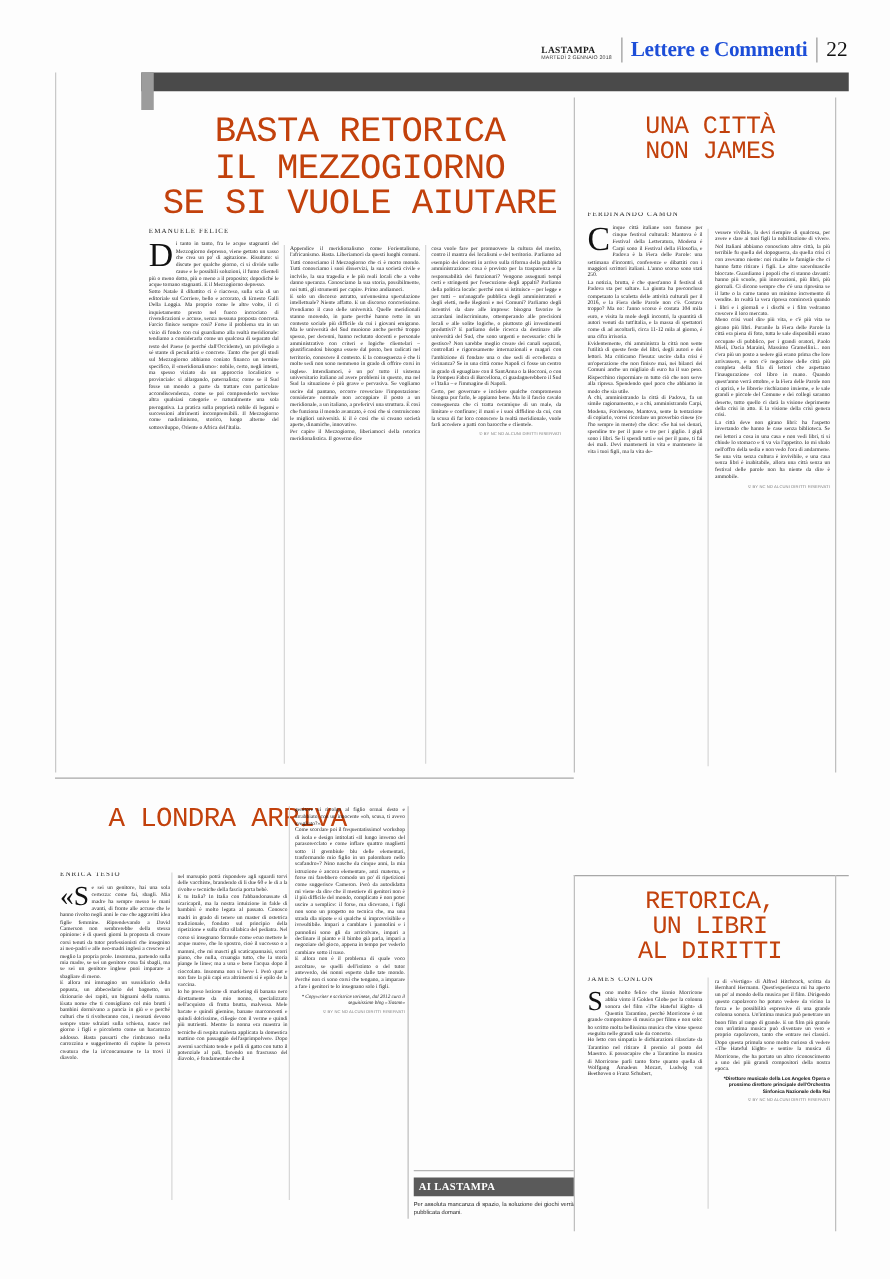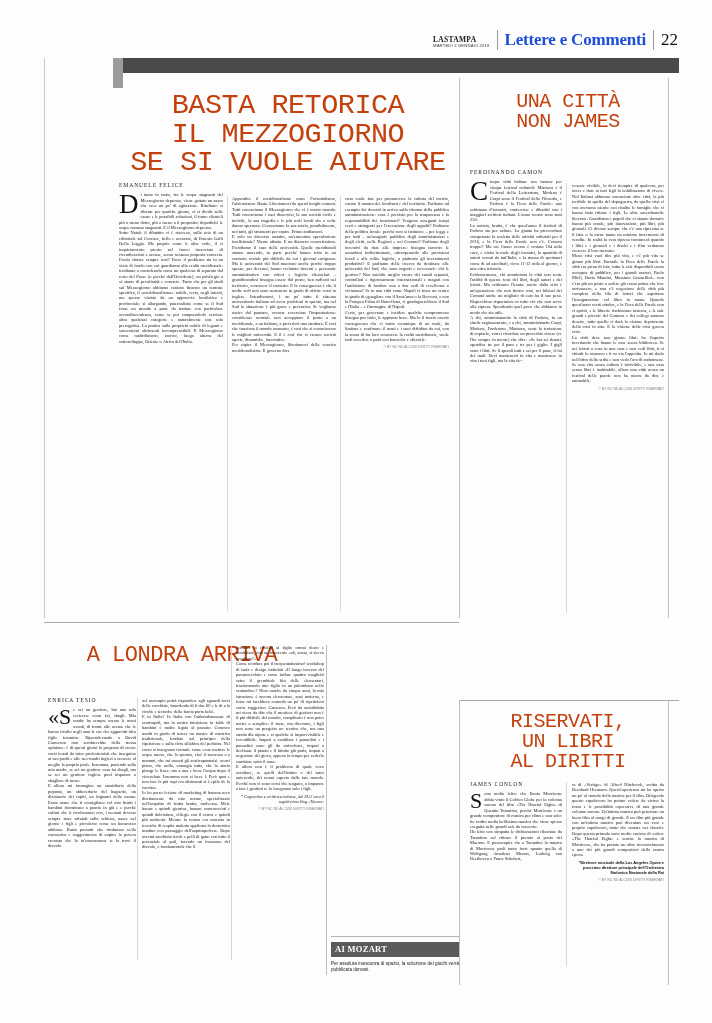--- a/index.html
+++ b/index.html
@@ -264,21 +264,21 @@
     <div class="cc">© BY NC ND ALCUNI DIRITTI RISERVATI</div>
   </div>
 
   <div class="vrule" style="left:137px;top:698px;height:262px;background:#d8d8d8;"></div>
   <div class="vrule" style="left:231px;top:645px;height:315px;background:#d8d8d8;"></div>
   <div class="vrule" style="left:326px;top:645px;height:330px;background:#bfbfbf;"></div>
 
   <div class="hrule" style="left:459px;top:700px;width:220px;"></div>
 
   <div class="headline h-morricone" style="position:absolute;left:470px;top:712px;width:196px;">
-    <span class="ln">RISERVATI,</span>
+    <span class="ln">RETORICA,</span>
     <span class="ln">UN LIBRI</span>
     <span class="ln">AL DIRITTI</span>
   </div>
 
   <div class="col" style="left:470px;top:782px;width:92px;height:190px;">
     <div class="byline">JAMES CONLON</div>
     <span class="dropcap quote">S</span>
     <div style="white-space:pre-line;">ono molto felice che Ennio Morricone abbia vinto il Golden Globe per la colonna sonora del film «The Hateful Eight» di Quentin Tarantino, perché Morricone è un grande compositore di musica per films e non solo: ho scritto molta bellissima musica che vinse spesso eseguita nelle grandi sale da concerto.
 Ho letto con simpatia le dichiarazioni rilasciate da Tarantino nel ritirare il premio al posto del Maestro. E possocapire che a Tarantino la musica di Morricone parli tanto forte quanto quella di Wolfgang Amadeus Mozart, Ludwig van Beethoven o Franz Schubert,</div>
   </div>
@@ -288,17 +288,17 @@
     <div class="credit">*Direttore musicale della Los Angeles Opera e prossimo direttore principale dell'Orchestra Sinfonica Nazionale della Rai</div>
     <div class="cc">© BY NC ND ALCUNI DIRITTI RISERVATI</div>
   </div>
 
   <div class="vrule" style="left:566px;top:782px;height:185px;background:#d8d8d8;"></div>
   <div class="vrule" style="left:459px;top:700px;height:285px;"></div>
   <div class="vrule" style="left:668px;top:700px;height:285px;"></div>
 
   <div class="notice-rule-top"></div>
   <div class="notice">
-    <div class="notice-head">AI MOZART</div>
+    <div class="notice-head">AI LASTAMPA</div>
     <div class="notice-body">Per assoluta mancanza di spazio, la soluzione dei giochi verrà pubblicata domani.</div>
   </div>
 
 </div>
 
 </body></html>

